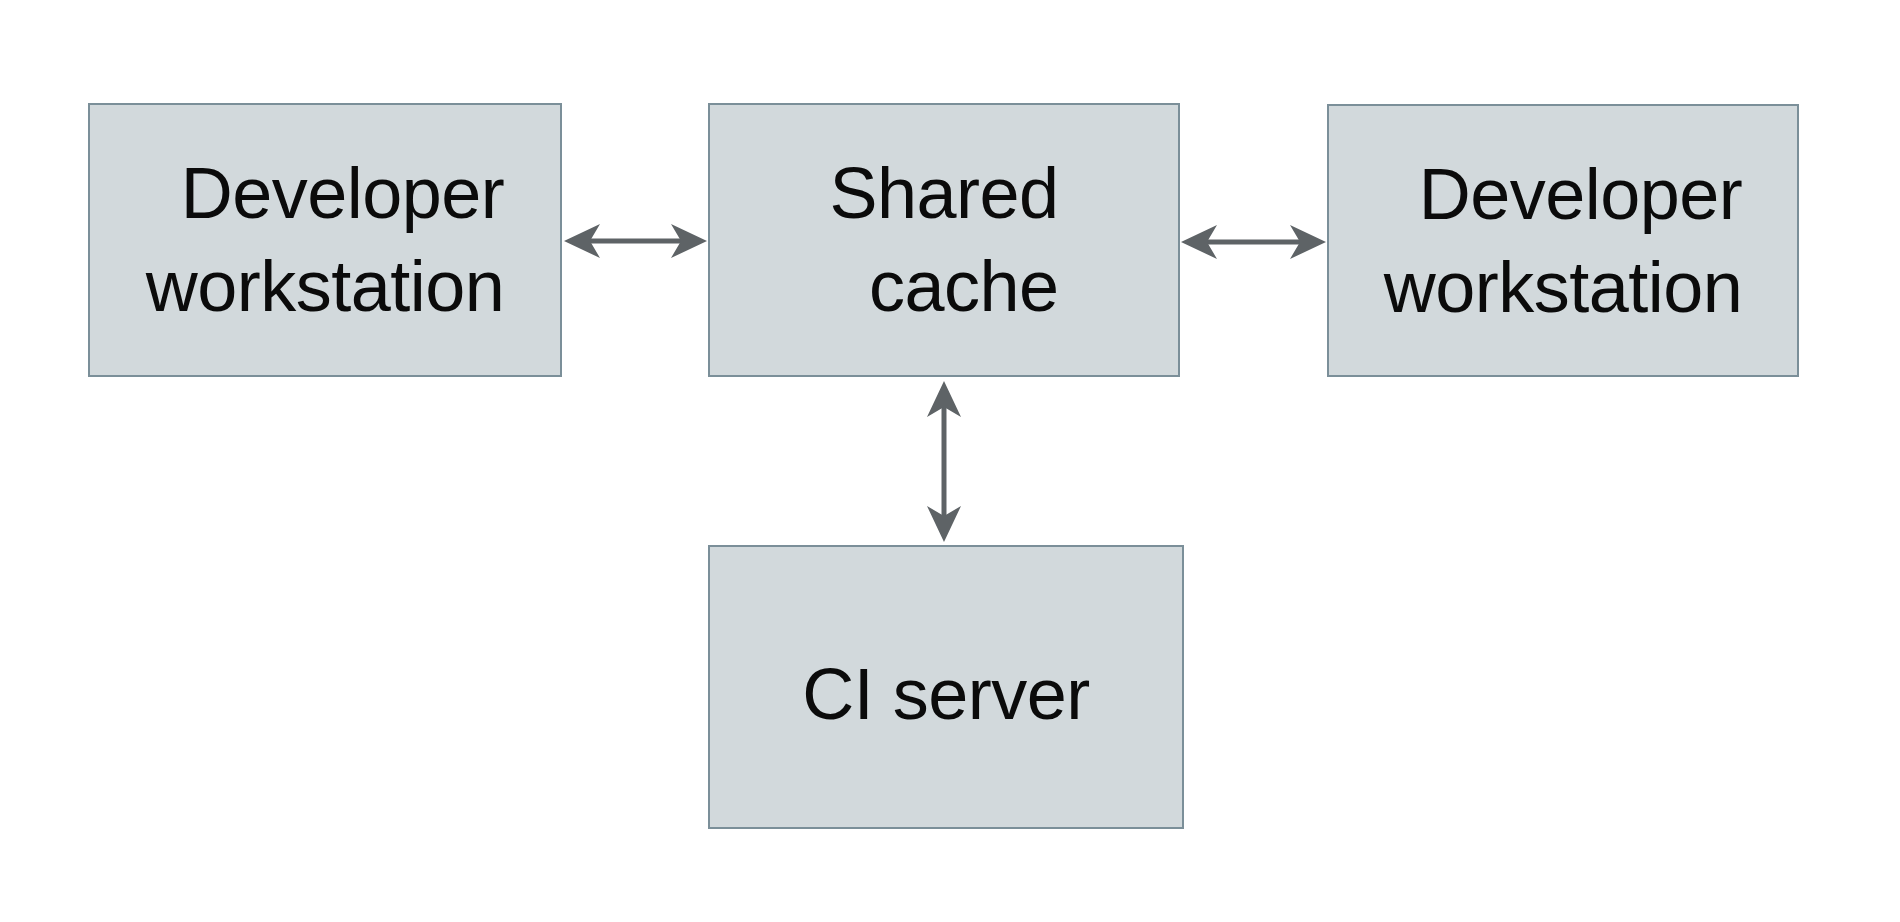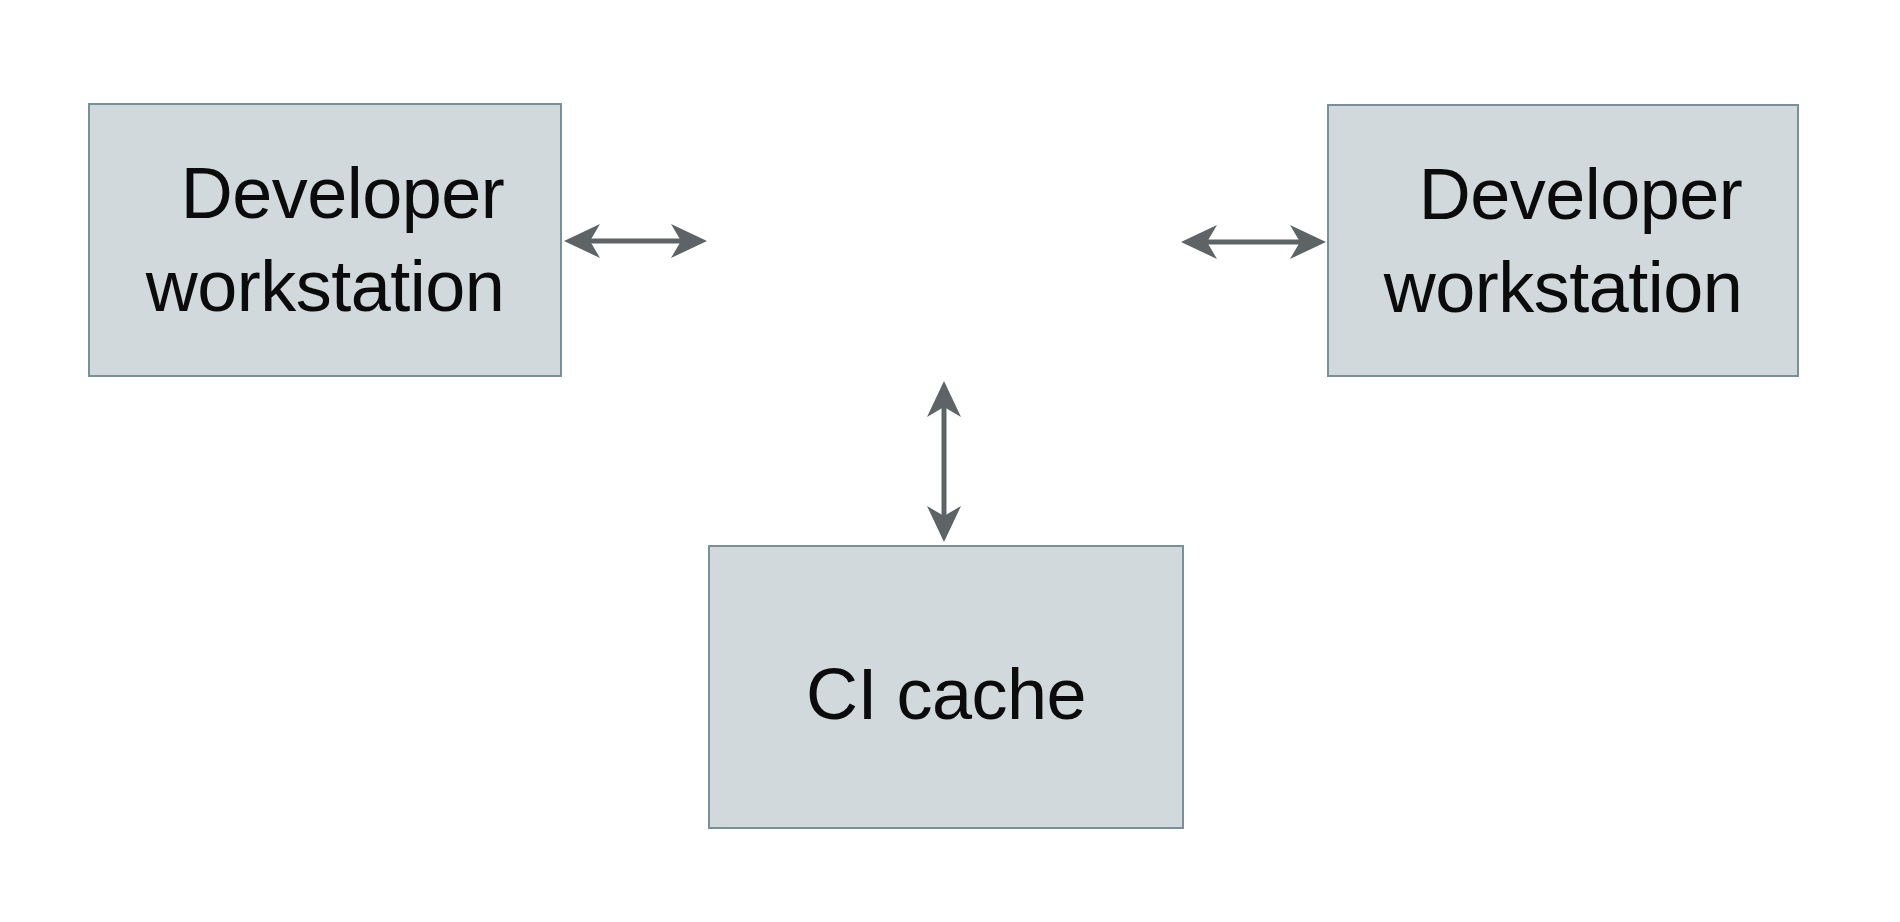--- a/index.html
+++ b/index.html
@@ -56,28 +56,32 @@
 </head>
 <body>
 
 <div class="canvas">
 
   <div class="node" id="node-workstation-left">
     <span class="node-label">Developer
 workstation</span>
   </div>
 
+  <div class="node" id="node-shared-cache">
+    <span class="node-label">Shared
+cache</span>
+  </div>
 
   <div class="node" id="node-workstation-right">
     <span class="node-label">Developer
 workstation</span>
   </div>
 
   <div class="node" id="node-ci-server">
-    <span class="node-label">CI cache</span>
+    <span class="node-label">CI server</span>
   </div>
 
   <svg class="arrow-layer" width="1900" height="922" viewBox="0 0 1900 922">
 
     <g>
       <line x1="586" y1="241" x2="685" y2="241"></line>
       <polygon points="564,241 600,224 590,241 600,258"></polygon>
       <polygon points="707,241 671,224 681,241 671,258"></polygon>
     </g>
 

